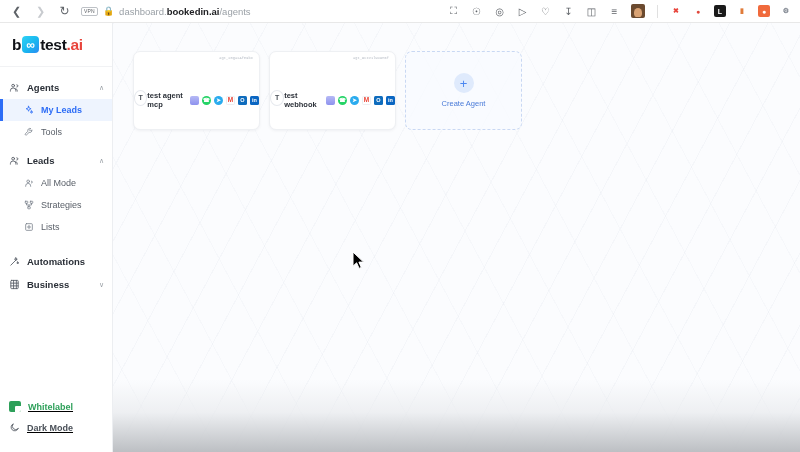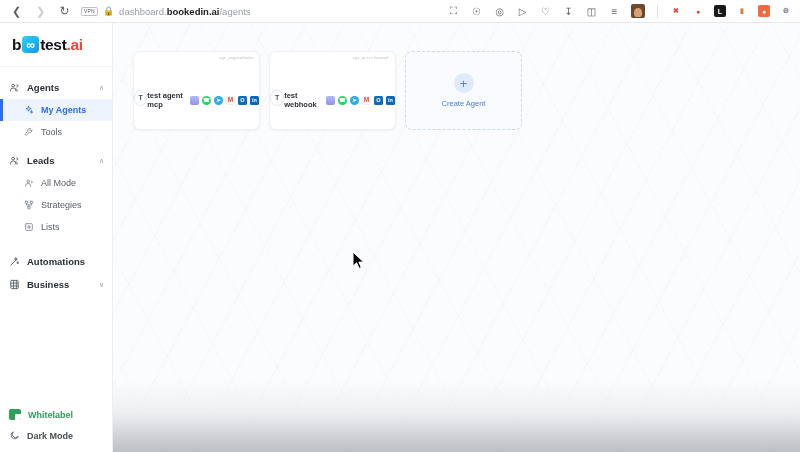--- a/index.html
+++ b/index.html
@@ -140,21 +140,21 @@
 
   .ico {
     width: 11px; height: 11px; flex: 0 0 11px;
     display: flex; align-items: center; justify-content: center;
     color: #565c66;
   }
   .ico svg { width: 100%; height: 100%; display: block; }
   .nav-item .ico { width: 10px; height: 10px; flex-basis: 10px; color: #7a818b; }
   .nav-item.active .ico { color: #2d6df6; }
 
-  .sidebar-foot { padding-bottom: 6px; }
+  .sidebar-foot { padding-bottom: 14px; text-decoration: underline; }
   .foot-row {
     display: flex; align-items: center; gap: 7px;
     height: 21px; padding-left: 9px; cursor: pointer;
   }
   .foot-row .label { font-size: 9px; font-weight: 600; }
   .foot-row.whitelabel .label { color: #2ea05a; }
   .foot-row.darkmode .label { color: #4a5058; }
   .wl-ico {
     width: 12px; height: 11px; border-radius: 2px;
     background: #2ea05a; position: relative; flex: 0 0 12px;
@@ -319,21 +319,21 @@
         <span class="chev">∧</span>
       </div>
 
       <div class="nav-item active">
         <span class="ico">
           <svg viewBox="0 0 24 24" fill="none" stroke="currentColor" stroke-width="1.9" stroke-linecap="round" stroke-linejoin="round">
             <path d="M11 3l1.6 4.4L17 9l-4.4 1.6L11 15l-1.6-4.4L5 9l4.4-1.6z"></path>
               <path d="M18 14l.8 2.2L21 17l-2.2.8L18 20l-.8-2.2L15 17l2.2-.8z"></path>
           </svg>
         </span>
-        <span class="label">My Agents</span>
+        <span class="label">My Leads</span>
       </div>
 
       <div class="nav-item">
         <span class="ico">
           <svg viewBox="0 0 24 24" fill="none" stroke="currentColor" stroke-width="1.9" stroke-linecap="round" stroke-linejoin="round">
             <path d="M15.5 3.5a5 5 0 0 0-6.1 6.6L3.6 15.9a2 2 0 1 0 2.8 2.8l5.8-5.8a5 5 0 0 0 6.6-6.1l-3 3-2.3-2.3z"></path>
           </svg>
         </span>
         <span class="label">Tools</span>
       </div>

